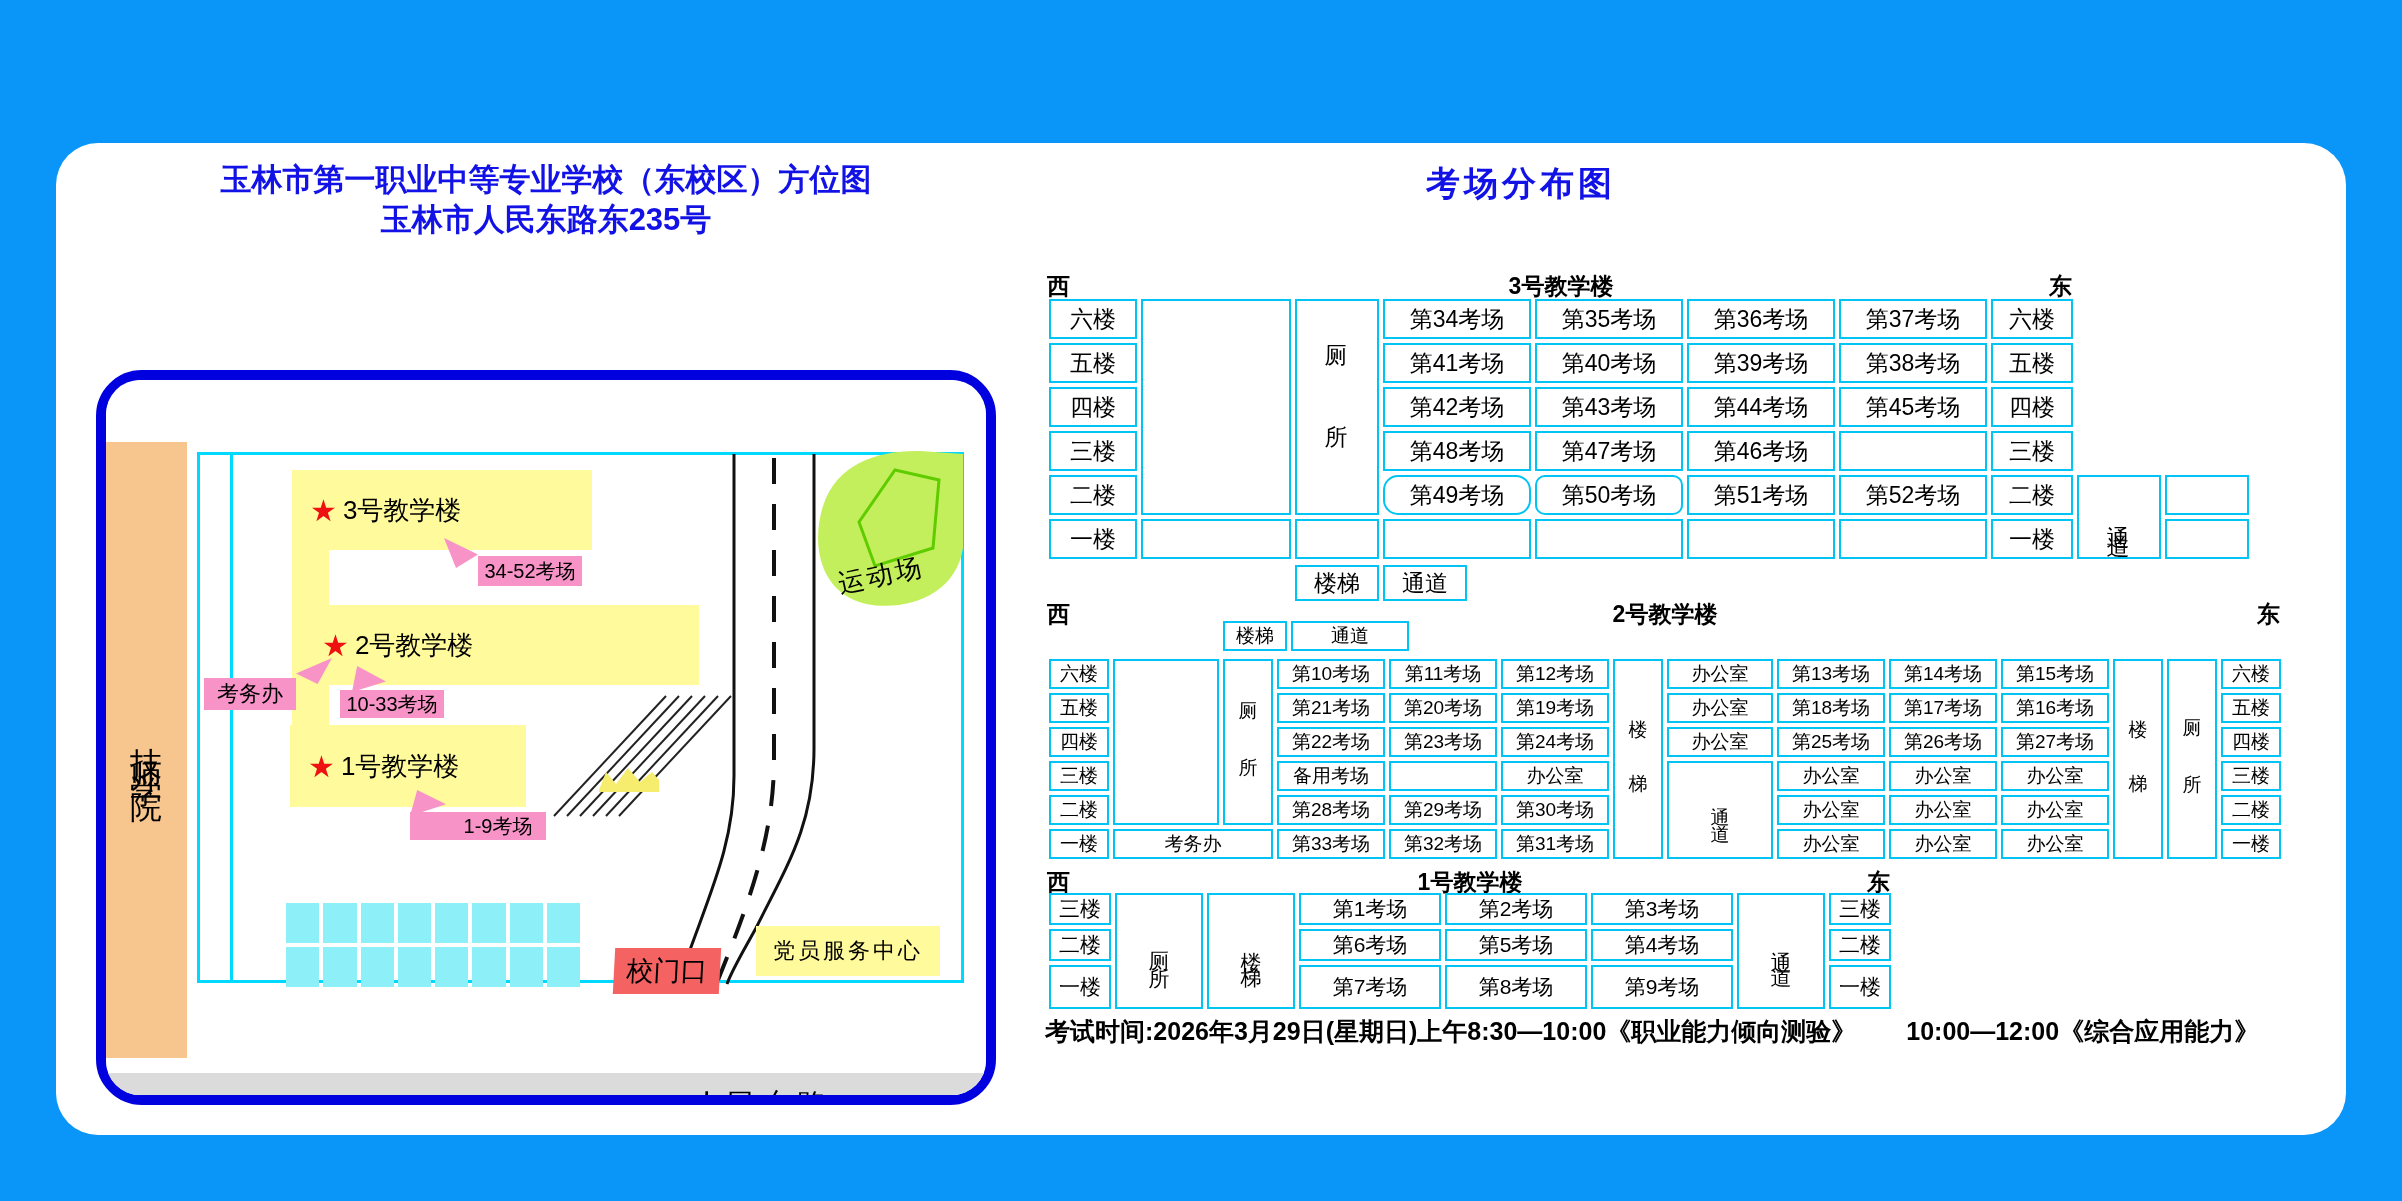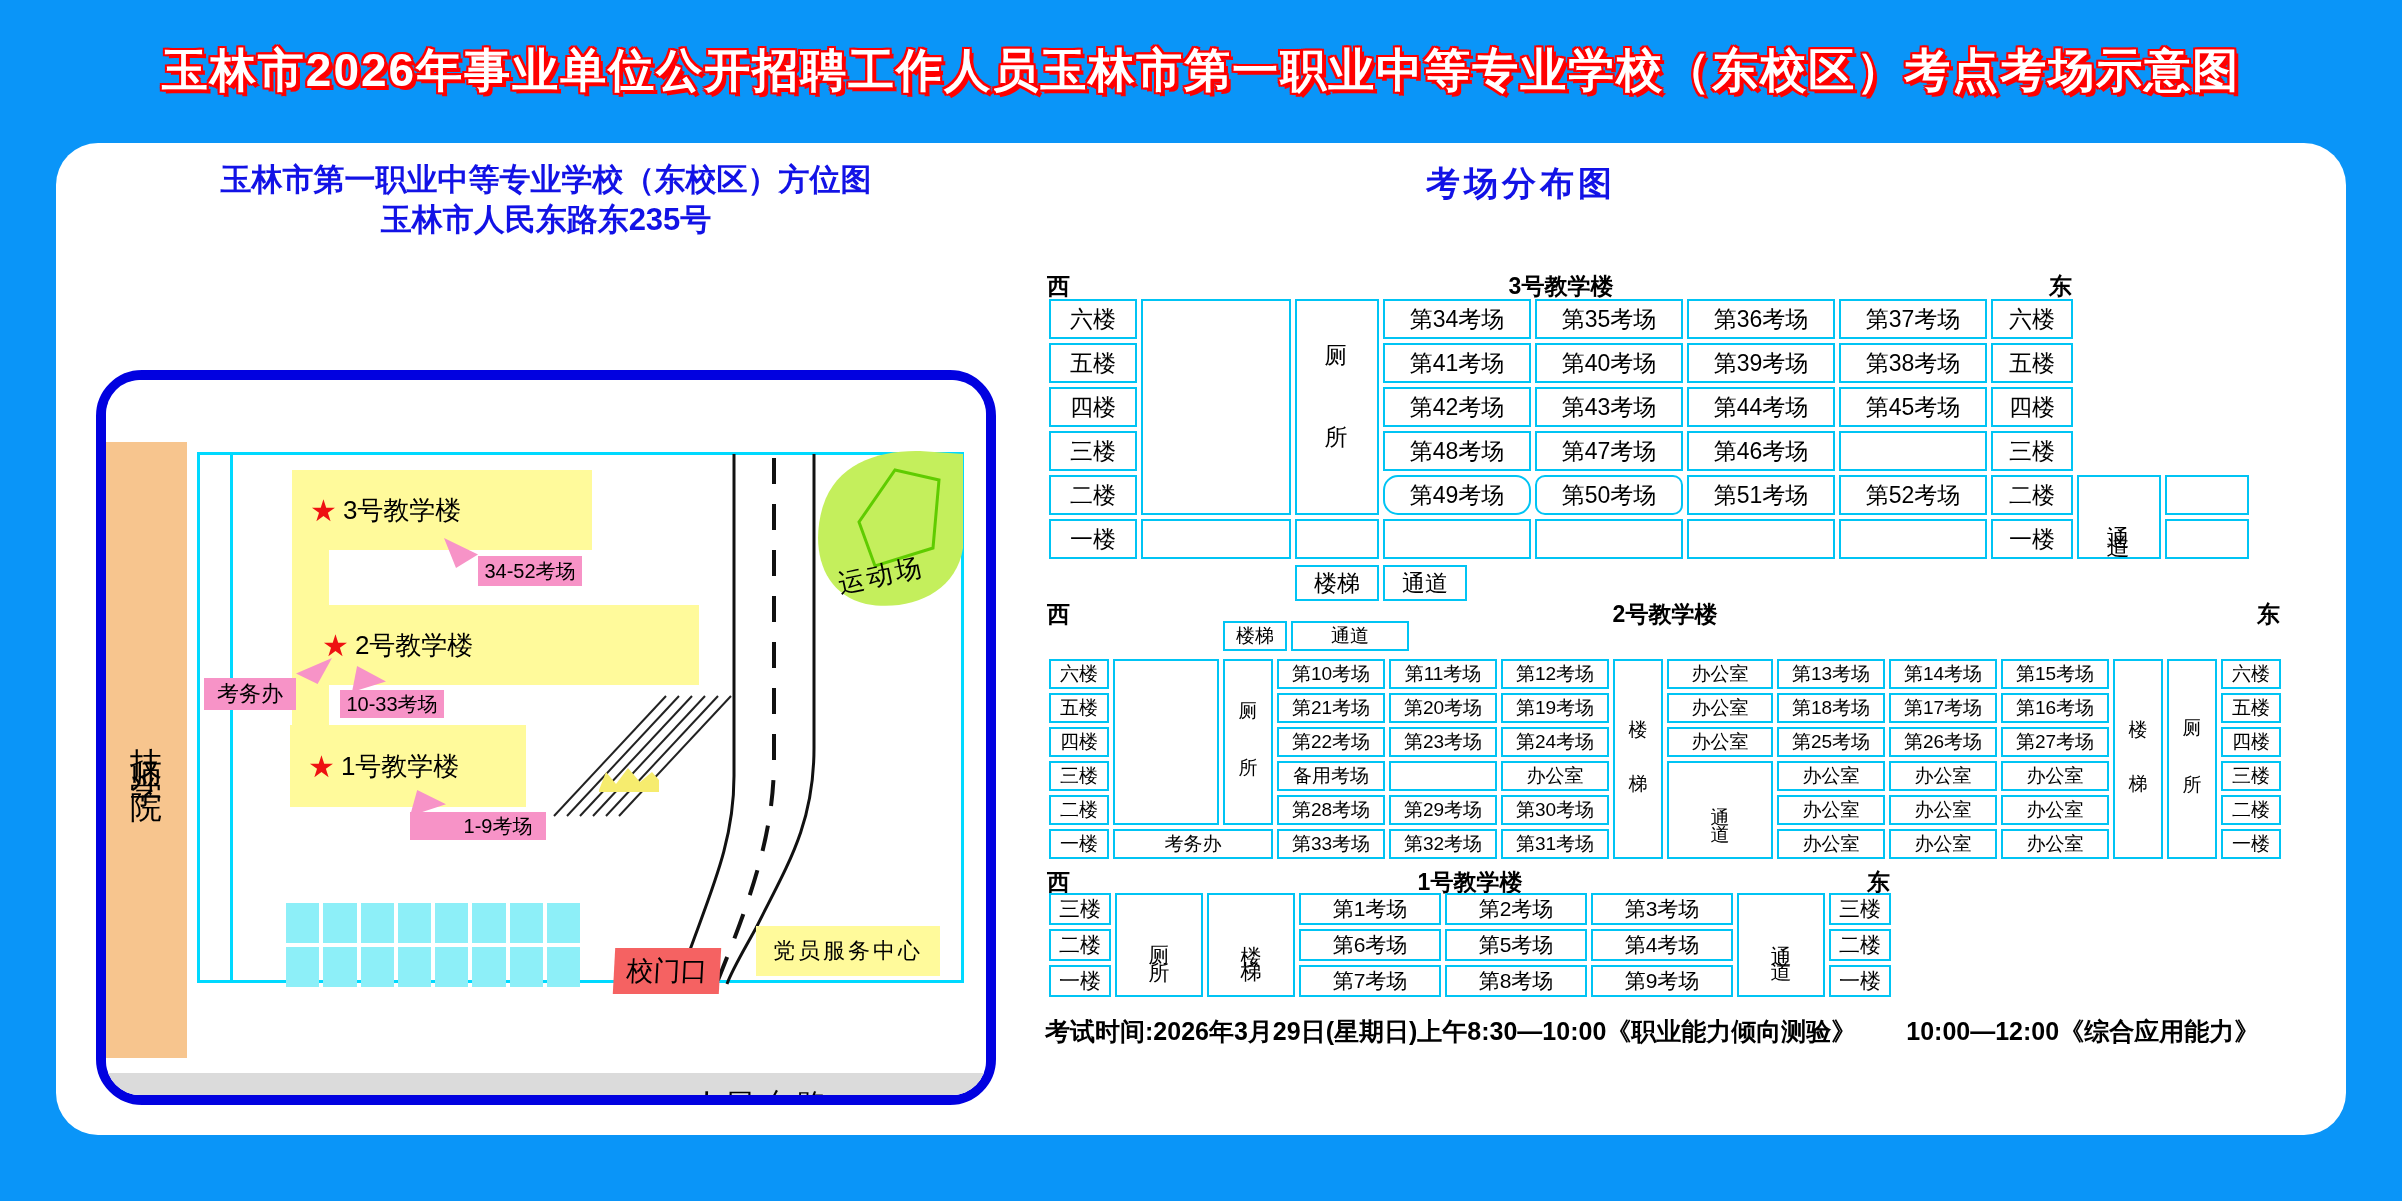--- a/index.html
+++ b/index.html
@@ -64,21 +64,20 @@
   table.dtab td{border:2px solid #00c4f4;box-sizing:border-box;background:#fff;
     text-align:center;vertical-align:middle;color:#000;padding:0;overflow:hidden;}
   td.v{writing-mode:vertical-lr;text-orientation:upright;}
   .note{position:absolute;left:54px;width:1300px;font-size:25px;font-weight:bold;
     color:#000;white-space:nowrap;}
 </style>
 </head>
 <body>
 
 <div id="root">
-  <div class="main-title">玉林市2026年事业单位公开招聘工作人员玉林市第一职业中等专业学校（东校区）考点考场示意图</div>
 
   <div class="card">
 
     <div>
       <div class="map-title" style="top:16px;">玉林市第一职业中等专业学校（东校区）方位图</div>
       <div class="map-title" style="top:56px;">玉林市人民东路东235号</div>
 
       <div class="map-frame">
         <div class="map-inner">
 
@@ -380,21 +379,21 @@
                 </tr>
                 <tr>
                   <td style="height: 32px;">二楼</td>
                   <td style="height: 32px;">第6考场</td>
                   <td style="height: 32px;">第5考场</td>
                   <td style="height: 32px;">第4考场</td>
                   <td style="height: 32px;">二楼</td>
                 </tr>
                 <tr>
                   <td style="height: 32px;">一楼</td>
-                  <td style="height: 32px;">第7考场</td>
+                  <td style="height: 44px;">第7考场</td>
                   <td style="height: 32px;">第8考场</td>
                   <td style="height: 32px;">第9考场</td>
                   <td style="height: 32px;">一楼</td>
                 </tr>
               </tbody>
             </table>
           </div>
         </div>
       <div class="note" style="top:872px;">考试时间:2026年3月29日(星期日)上午8:30—10:00《职业能力倾向测验》　　10:00—12:00《综合应用能力》</div>
     </div>

